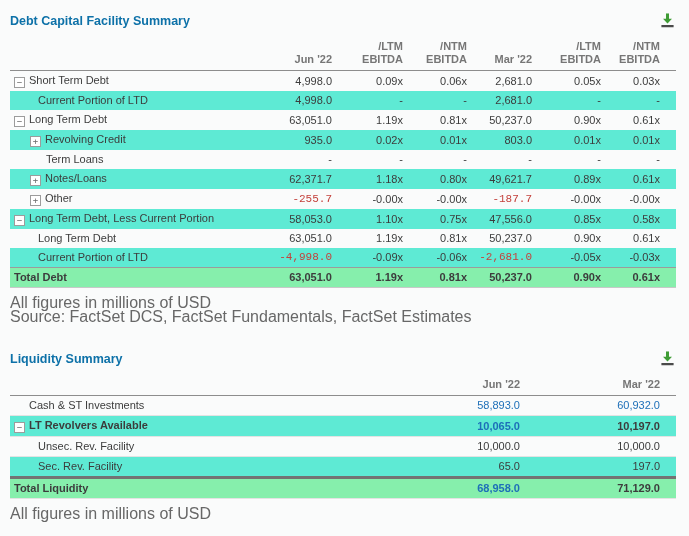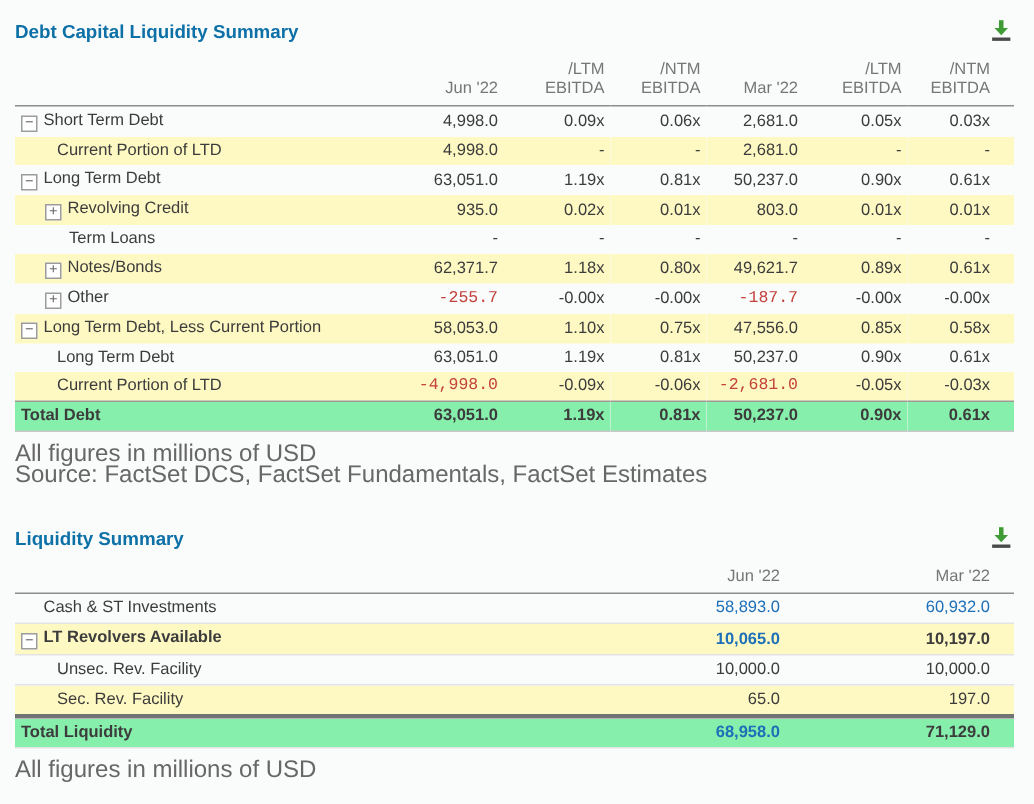--- a/index.html
+++ b/index.html
@@ -10,30 +10,30 @@
     font-size:11px;color:#3c3c3c;
     -webkit-font-smoothing:antialiased;
   }
   .section{padding:0 13px 0 10px;}
   .section-header{display:flex;justify-content:space-between;align-items:center;padding:12px 0 9px 0;}
   .section-title{color:var(--title-blue);font-weight:bold;font-size:12.5px;}
   .dl-btn{display:inline-block;cursor:pointer;line-height:0;padding:1px;}
 
   table{width:100%;border-collapse:collapse;table-layout:fixed;}
   thead th{
-    font-weight:normal;color:#767676;text-align:right;vertical-align:bottom;
+    font-weight:bold;color:#767676;text-align:right;vertical-align:bottom;
     padding:2px 4px 4px 4px;line-height:13px;white-space:nowrap;
     border-bottom:1px solid #8d8d8d;
   }
   thead th.h-label{text-align:left;}
   td{padding:3px 4px;text-align:right;white-space:nowrap;overflow:hidden;line-height:13px;}
   td.label-cell{text-align:left;}
   th:last-child,td:last-child{padding-right:16px;}
 
-  tr.stripe{background:#fef9c3;margin-left:20px;}
+  tr.stripe{background:#5eead4;margin-left:20px;}
   tr.total-row{background:#86efac;border-top:1px solid #9b9b9b;border-bottom:1px solid #c8c8c8;}
   tr.total-row td, tr.bold td{font-weight:bold;}
 
   .liq tbody tr{border-bottom:1px solid #e3e3e3;}
   .liq tbody tr.total-row{border-top:3px solid #737373;}
 
   .lvl0{padding-left:4px;}
   .lvl1{padding-left:19px;}
   .lvl2{padding-left:28px;}
   .lvl3{padding-left:36px;}
@@ -57,21 +57,21 @@
   
   .debt .c-n1{width:74px}.debt .c-n2{width:71px}.debt .c-n3{width:64px}
   .debt .c-n4{width:65px}.debt .c-n5{width:69px}.debt .c-n6{width:71px}
   .liq .c-j{width:200px}.liq .c-m{width:152px}
 </style>
 </head>
 <body>
 
 <div class="section debt-wrap">
   <div class="section-header">
-    <span class="section-title">Debt Capital Liquidity Summary</span>
+    <span class="section-title">Debt Capital Facility Summary</span>
     <span class="dl-btn">
       <svg width="15" height="15" viewBox="0 0 16 16">
         <rect x="6.4" y="0.5" width="3.2" height="6" class="dl-arrow" fill="#3f9c35"></rect>
         <polygon points="3.2,6 12.8,6 8,11.2" class="dl-arrow" fill="#3f9c35"></polygon>
         <rect x="1.5" y="12.8" width="13" height="2.4" class="dl-tray" fill="#4a4a4a"></rect>
       </svg>
     </span>
   </div>
   <table class="debt">
     <colgroup>
@@ -150,21 +150,21 @@
         <tr>
           <td class="label-cell lvl3"><span class="lbl">Term Loans</span></td>
           <td class="num ">-</td>
           <td class="num ">-</td>
           <td class="num ">-</td>
           <td class="num ">-</td>
           <td class="num ">-</td>
           <td class="num ">-</td>
         </tr>
         <tr class="stripe">
-          <td class="label-cell lvl2 has-icon"><span class="tree-icon">+</span><span class="lbl">Notes/Bonds</span></td>
+          <td class="label-cell lvl2 has-icon"><span class="tree-icon">+</span><span class="lbl">Notes/Loans</span></td>
           <td class="num ">62,371.7</td>
           <td class="num ">1.18x</td>
           <td class="num ">0.80x</td>
           <td class="num ">49,621.7</td>
           <td class="num ">0.89x</td>
           <td class="num ">0.61x</td>
         </tr>
         <tr>
           <td class="label-cell lvl2 has-icon"><span class="tree-icon">+</span><span class="lbl">Other</span></td>
           <td class="num red">-255.7</td>

